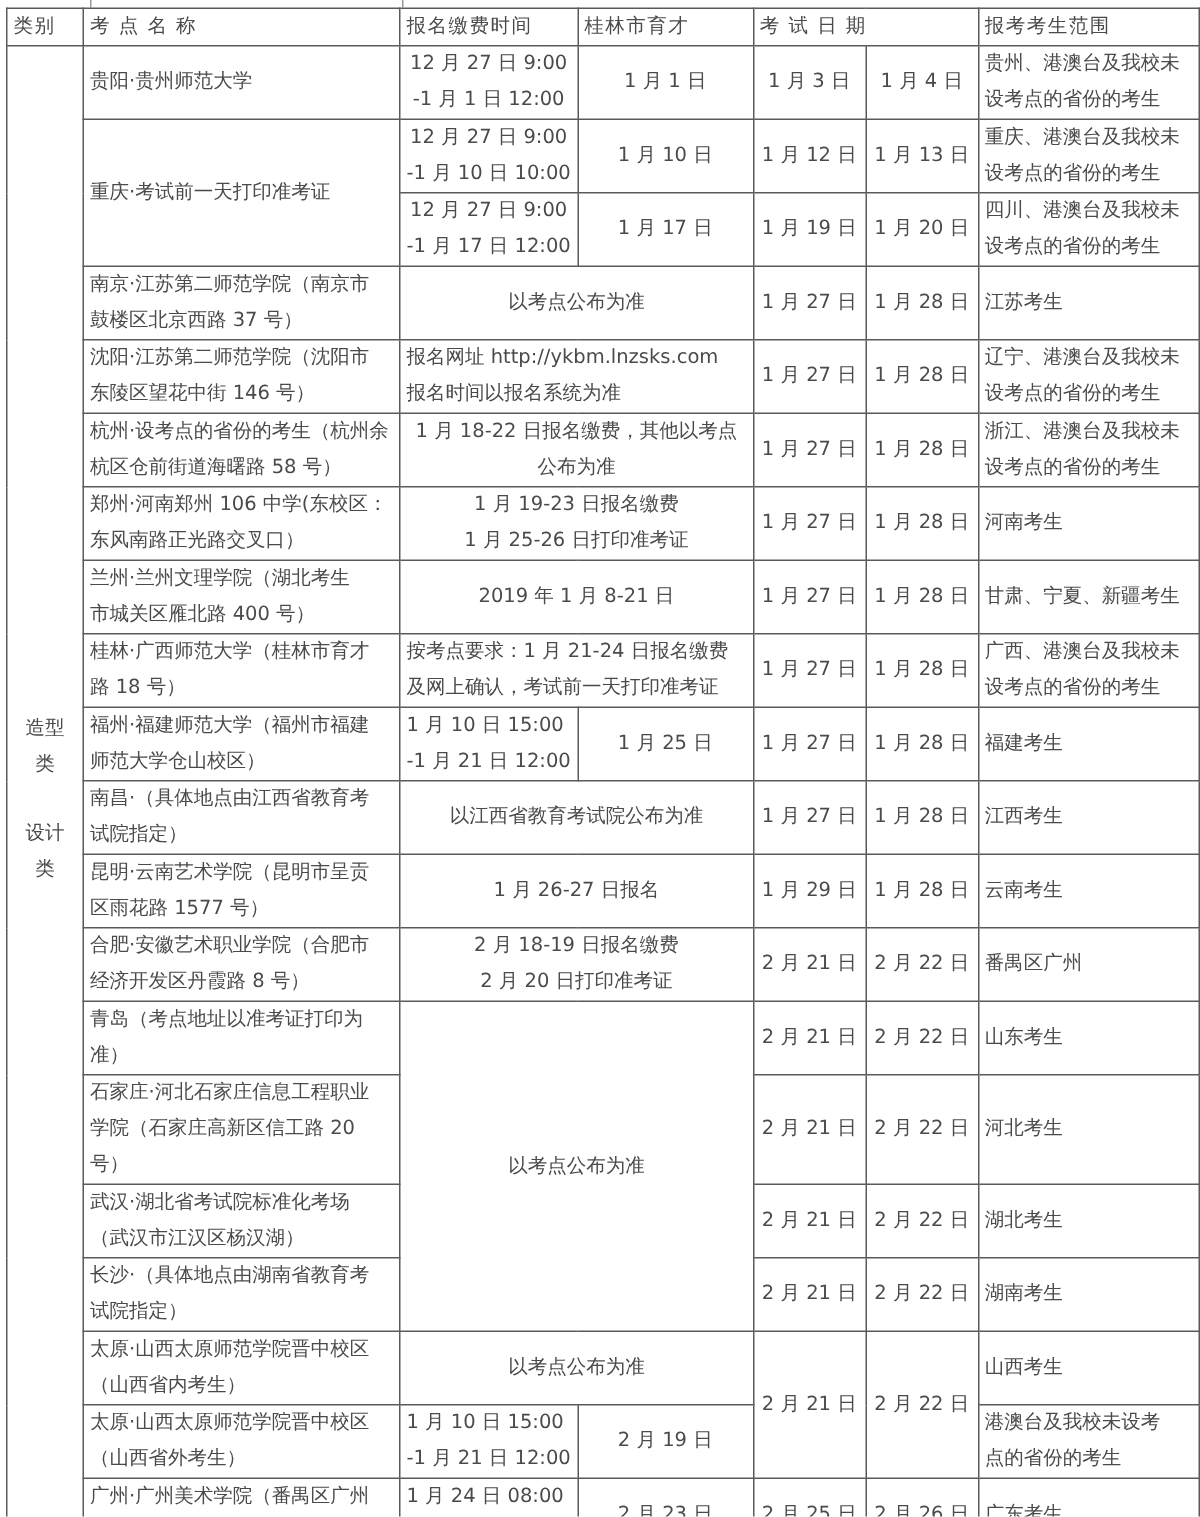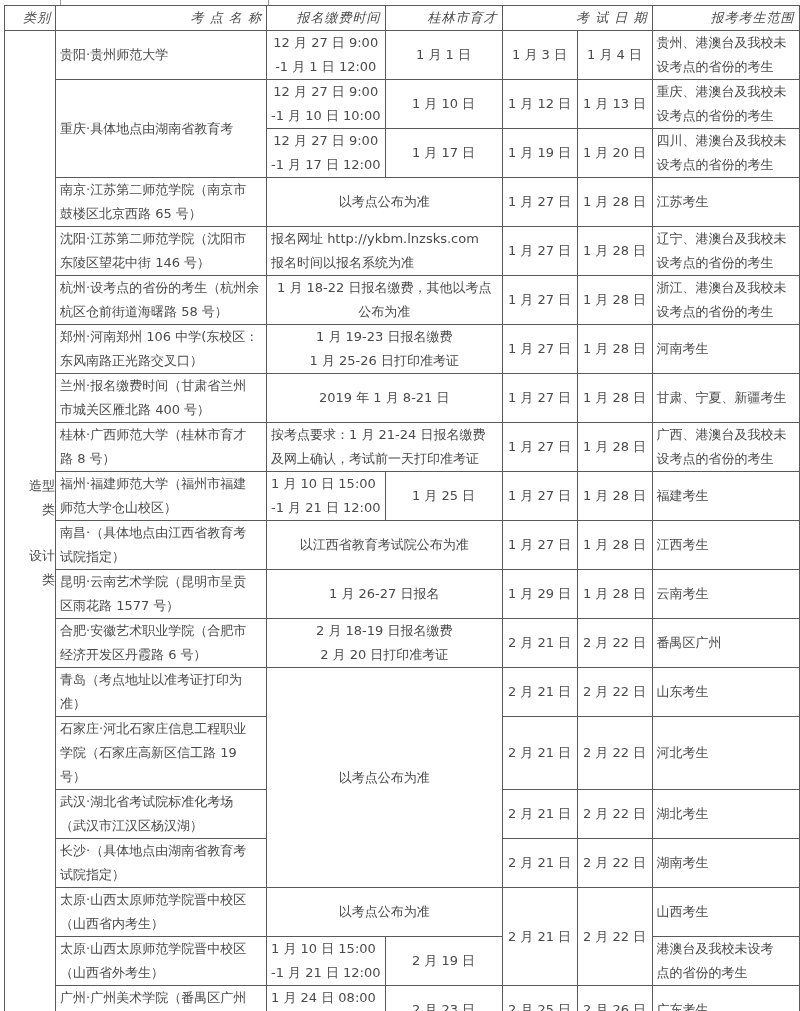--- a/index.html
+++ b/index.html
@@ -2,25 +2,25 @@
 <html><head>
 <meta charset="utf-8">
 <style>
   html,body{margin:0;padding:0;background:#ffffff;}
   body{width:800px;height:1011px;position:relative;overflow:hidden;
        font-family:"DejaVu Sans","Liberation Sans",sans-serif;color:#4a4a4a;}
   .topmark{position:absolute;top:0;height:5px;border-left:1px solid #999;}
   table{position:absolute;left:4px;top:5px;border-collapse:collapse;table-layout:fixed;}
   td,th{border:1.5px solid #5a5a5a;padding:0 4px;font-size:13px;line-height:24px;
         font-weight:normal;vertical-align:middle;color:#4a4a4a;overflow:hidden;}
-  th{height:24px;text-align:right;letter-spacing:1px;font-style:italic;}
+  th{height:24px;text-align:left;letter-spacing:1px;}
   td.c{text-align:center;}
   td.l{text-align:left;}
   td.cat{text-align:center;vertical-align:middle;padding:0;}
-  .catblock{display:block;line-height:24px;text-align:right;}
+  .catblock{display:block;line-height:24px;}
   .ln{display:block;white-space:nowrap;}
 </style>
 </head>
 <body>
 
 <div class="topmark" style="left:60px"></div>
 <div class="topmark" style="left:268px"></div>
 
 <table>
   <colgroup>
@@ -60,21 +60,21 @@
     <td class="c">1 月 3 日</td>
     <td class="c">1 月 4 日</td>
     <td class="l">
           <span class="ln">贵州、港澳台及我校未</span>
           <span class="ln">设考点的省份的考生</span>
         </td>
   </tr>
 
   <tr style="height:48px">
     <td class="l" rowspan="2">
-          <span class="ln">重庆·具体地点由湖南省教育考</span>
+          <span class="ln">重庆·考试前一天打印准考证</span>
         </td>
     <td class="c">
           <span class="ln">12 月 27 日 9:00</span>
           <span class="ln">-1 月 10 日 10:00</span>
         </td>
     <td class="c">1 月 10 日</td>
     <td class="c">1 月 12 日</td>
     <td class="c">1 月 13 日</td>
     <td class="l">
           <span class="ln">重庆、港澳台及我校未</span>
@@ -91,21 +91,21 @@
     <td class="c">1 月 20 日</td>
     <td class="l">
           <span class="ln">四川、港澳台及我校未</span>
           <span class="ln">设考点的省份的考生</span>
         </td>
   </tr>
 
   <tr style="height:48px">
     <td class="l">
           <span class="ln">南京·江苏第二师范学院（南京市</span>
-          <span class="ln">鼓楼区北京西路 65 号）</span>
+          <span class="ln">鼓楼区北京西路 37 号）</span>
         </td>
     <td class="c" colspan="2">以考点公布为准</td>
     <td class="c">1 月 27 日</td>
     <td class="c">1 月 28 日</td>
     <td class="l">江苏考生</td>
   </tr>
 
   <tr style="height:48px">
     <td class="l">
           <span class="ln">沈阳·江苏第二师范学院（沈阳市</span>
@@ -149,33 +149,33 @@
           <span class="ln">1 月 19-23 日报名缴费</span>
           <span class="ln">1 月 25-26 日打印准考证</span>
         </td>
     <td class="c">1 月 27 日</td>
     <td class="c">1 月 28 日</td>
     <td class="l">河南考生</td>
   </tr>
 
   <tr style="height:48px">
     <td class="l">
-          <span class="ln">兰州·报名缴费时间（甘肃省兰州</span>
+          <span class="ln">兰州·兰州文理学院（湖北考生</span>
           <span class="ln">市城关区雁北路 400 号）</span>
         </td>
     <td class="c" colspan="2">2019 年 1 月 8-21 日</td>
     <td class="c">1 月 27 日</td>
     <td class="c">1 月 28 日</td>
     <td class="l">甘肃、宁夏、新疆考生</td>
   </tr>
 
   <tr style="height:48px">
     <td class="l">
           <span class="ln">桂林·广西师范大学（桂林市育才</span>
-          <span class="ln">路 8 号）</span>
+          <span class="ln">路 18 号）</span>
         </td>
     <td class="l" colspan="2">
           <span class="ln">按考点要求：1 月 21-24 日报名缴费</span>
           <span class="ln">及网上确认，考试前一天打印准考证</span>
         </td>
     <td class="c">1 月 27 日</td>
     <td class="c">1 月 28 日</td>
     <td class="l">
           <span class="ln">广西、港澳台及我校未</span>
           <span class="ln">设考点的省份的考生</span>
@@ -215,21 +215,21 @@
         </td>
     <td class="c" colspan="2">1 月 26-27 日报名</td>
     <td class="c">1 月 29 日</td>
     <td class="c">1 月 28 日</td>
     <td class="l">云南考生</td>
   </tr>
 
   <tr style="height:48px">
     <td class="l">
           <span class="ln">合肥·安徽艺术职业学院（合肥市</span>
-          <span class="ln">经济开发区丹霞路 6 号）</span>
+          <span class="ln">经济开发区丹霞路 8 号）</span>
         </td>
     <td class="c" colspan="2">
           <span class="ln">2 月 18-19 日报名缴费</span>
           <span class="ln">2 月 20 日打印准考证</span>
         </td>
     <td class="c">2 月 21 日</td>
     <td class="c">2 月 22 日</td>
     <td class="l">番禺区广州</td>
   </tr>
 
@@ -240,21 +240,21 @@
         </td>
     <td class="c" colspan="2" rowspan="4">以考点公布为准</td>
     <td class="c">2 月 21 日</td>
     <td class="c">2 月 22 日</td>
     <td class="l">山东考生</td>
   </tr>
 
   <tr style="height:68px">
     <td class="l">
           <span class="ln">石家庄·河北石家庄信息工程职业</span>
-          <span class="ln">学院（石家庄高新区信工路 19</span>
+          <span class="ln">学院（石家庄高新区信工路 20</span>
           <span class="ln">号）</span>
         </td>
     <td class="c">2 月 21 日</td>
     <td class="c">2 月 22 日</td>
     <td class="l">河北考生</td>
   </tr>
 
   <tr style="height:48px">
     <td class="l">
           <span class="ln">武汉·湖北省考试院标准化考场</span>

